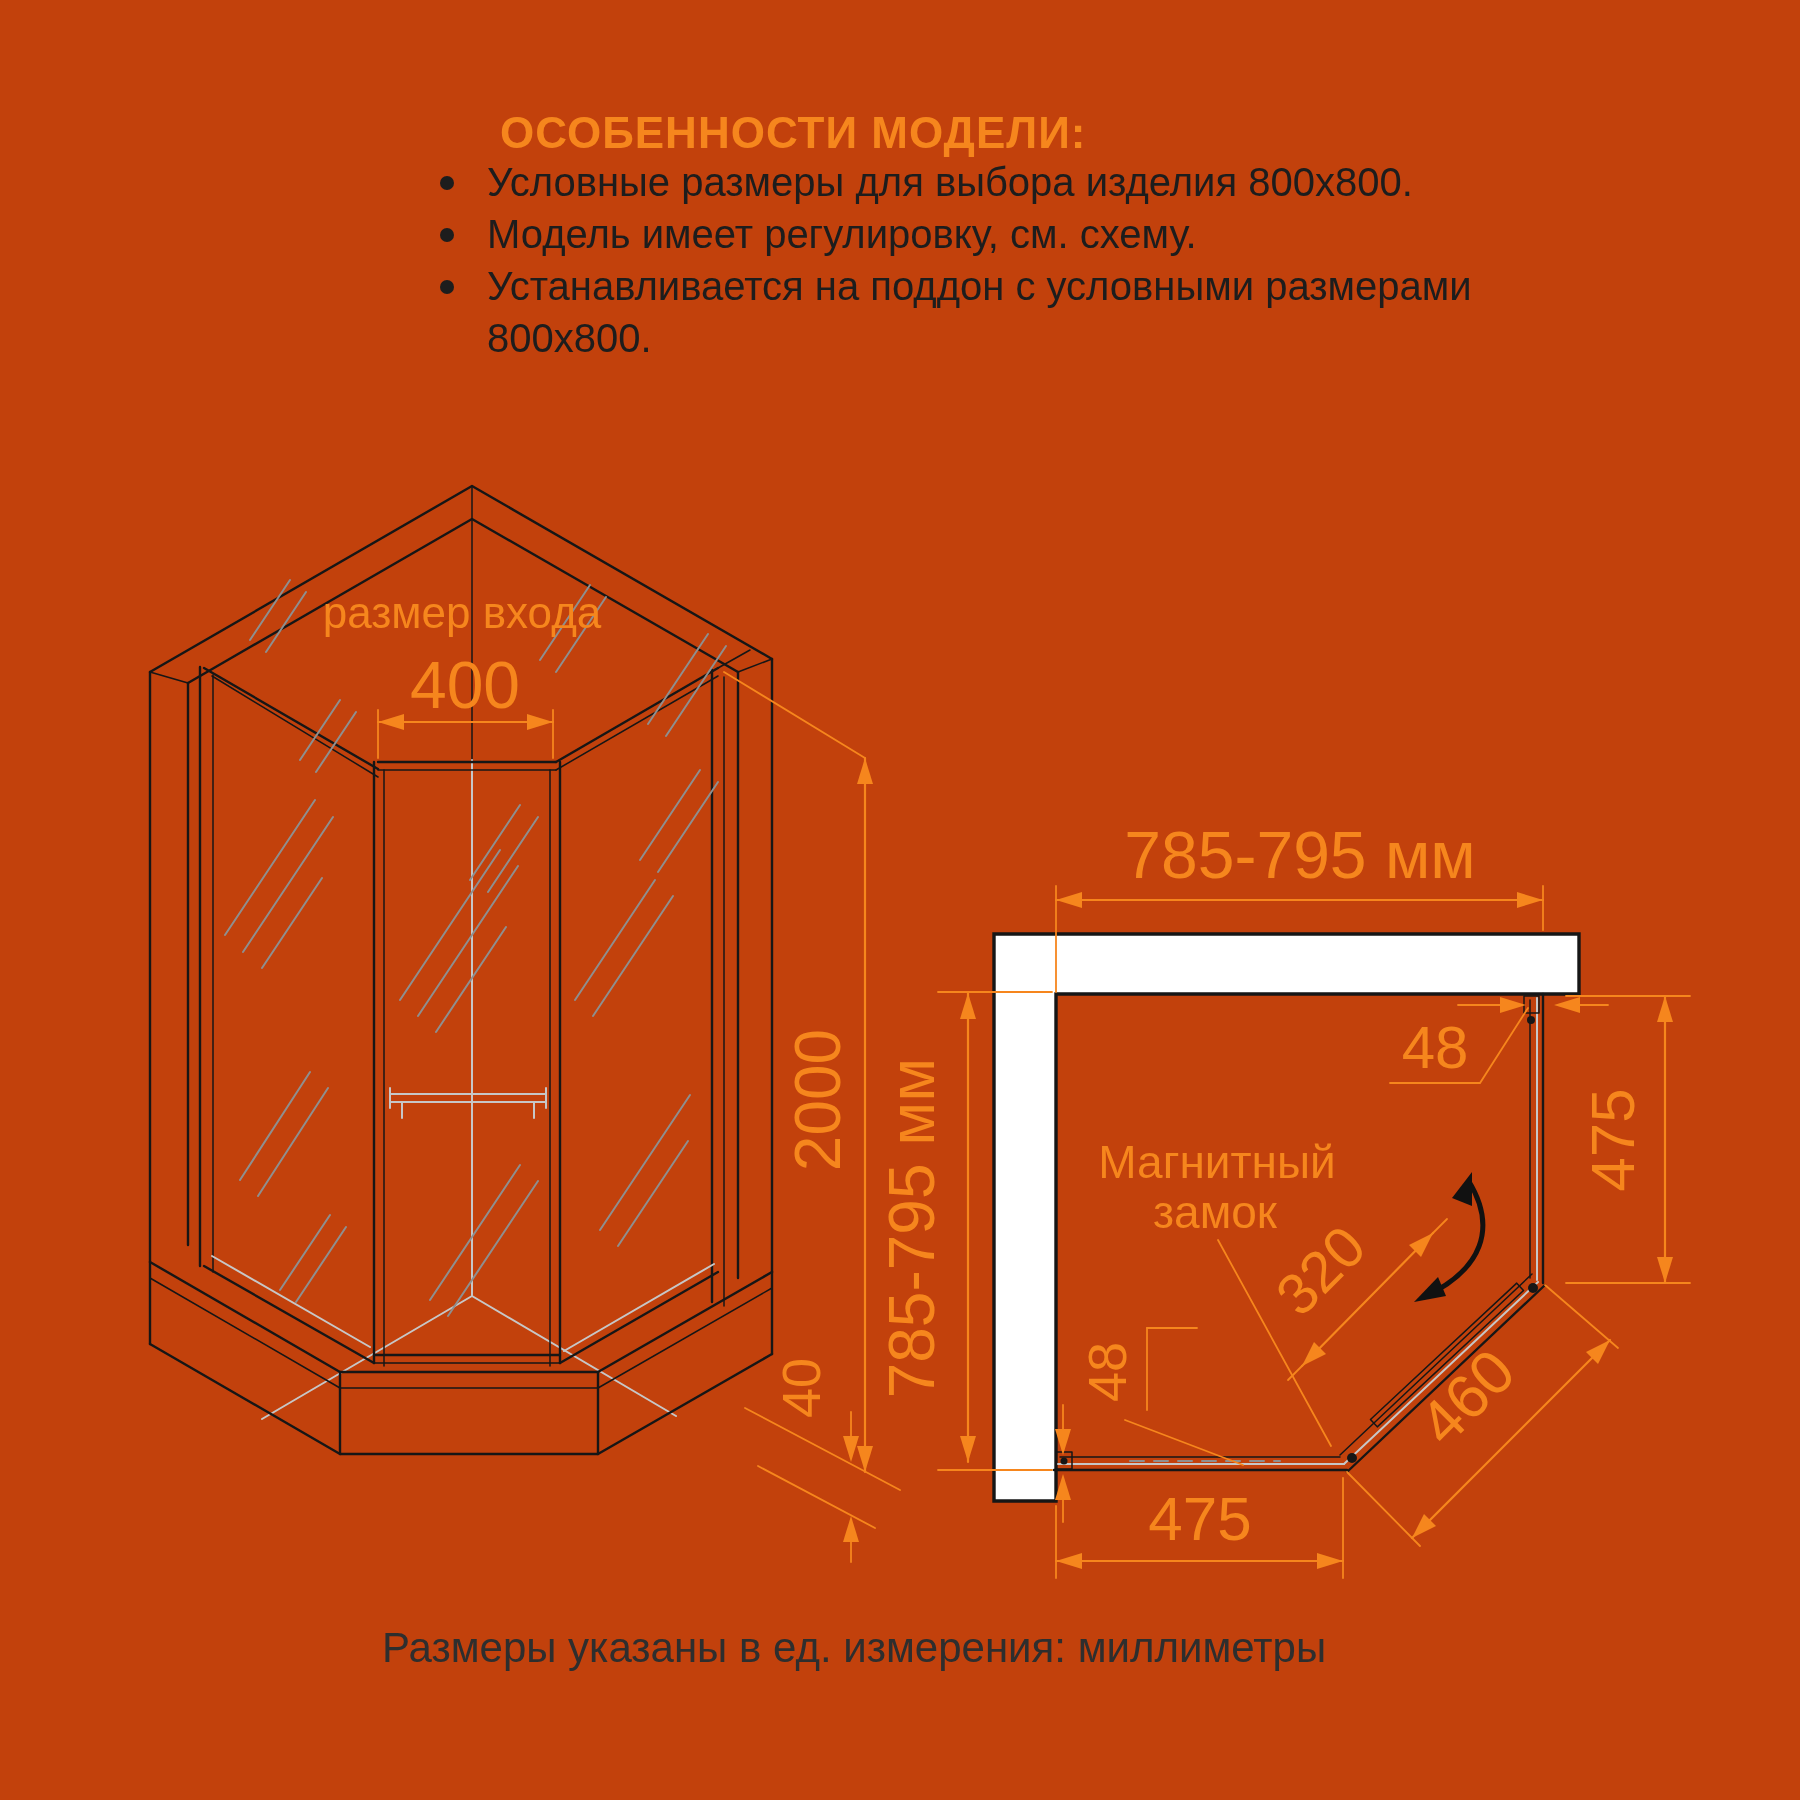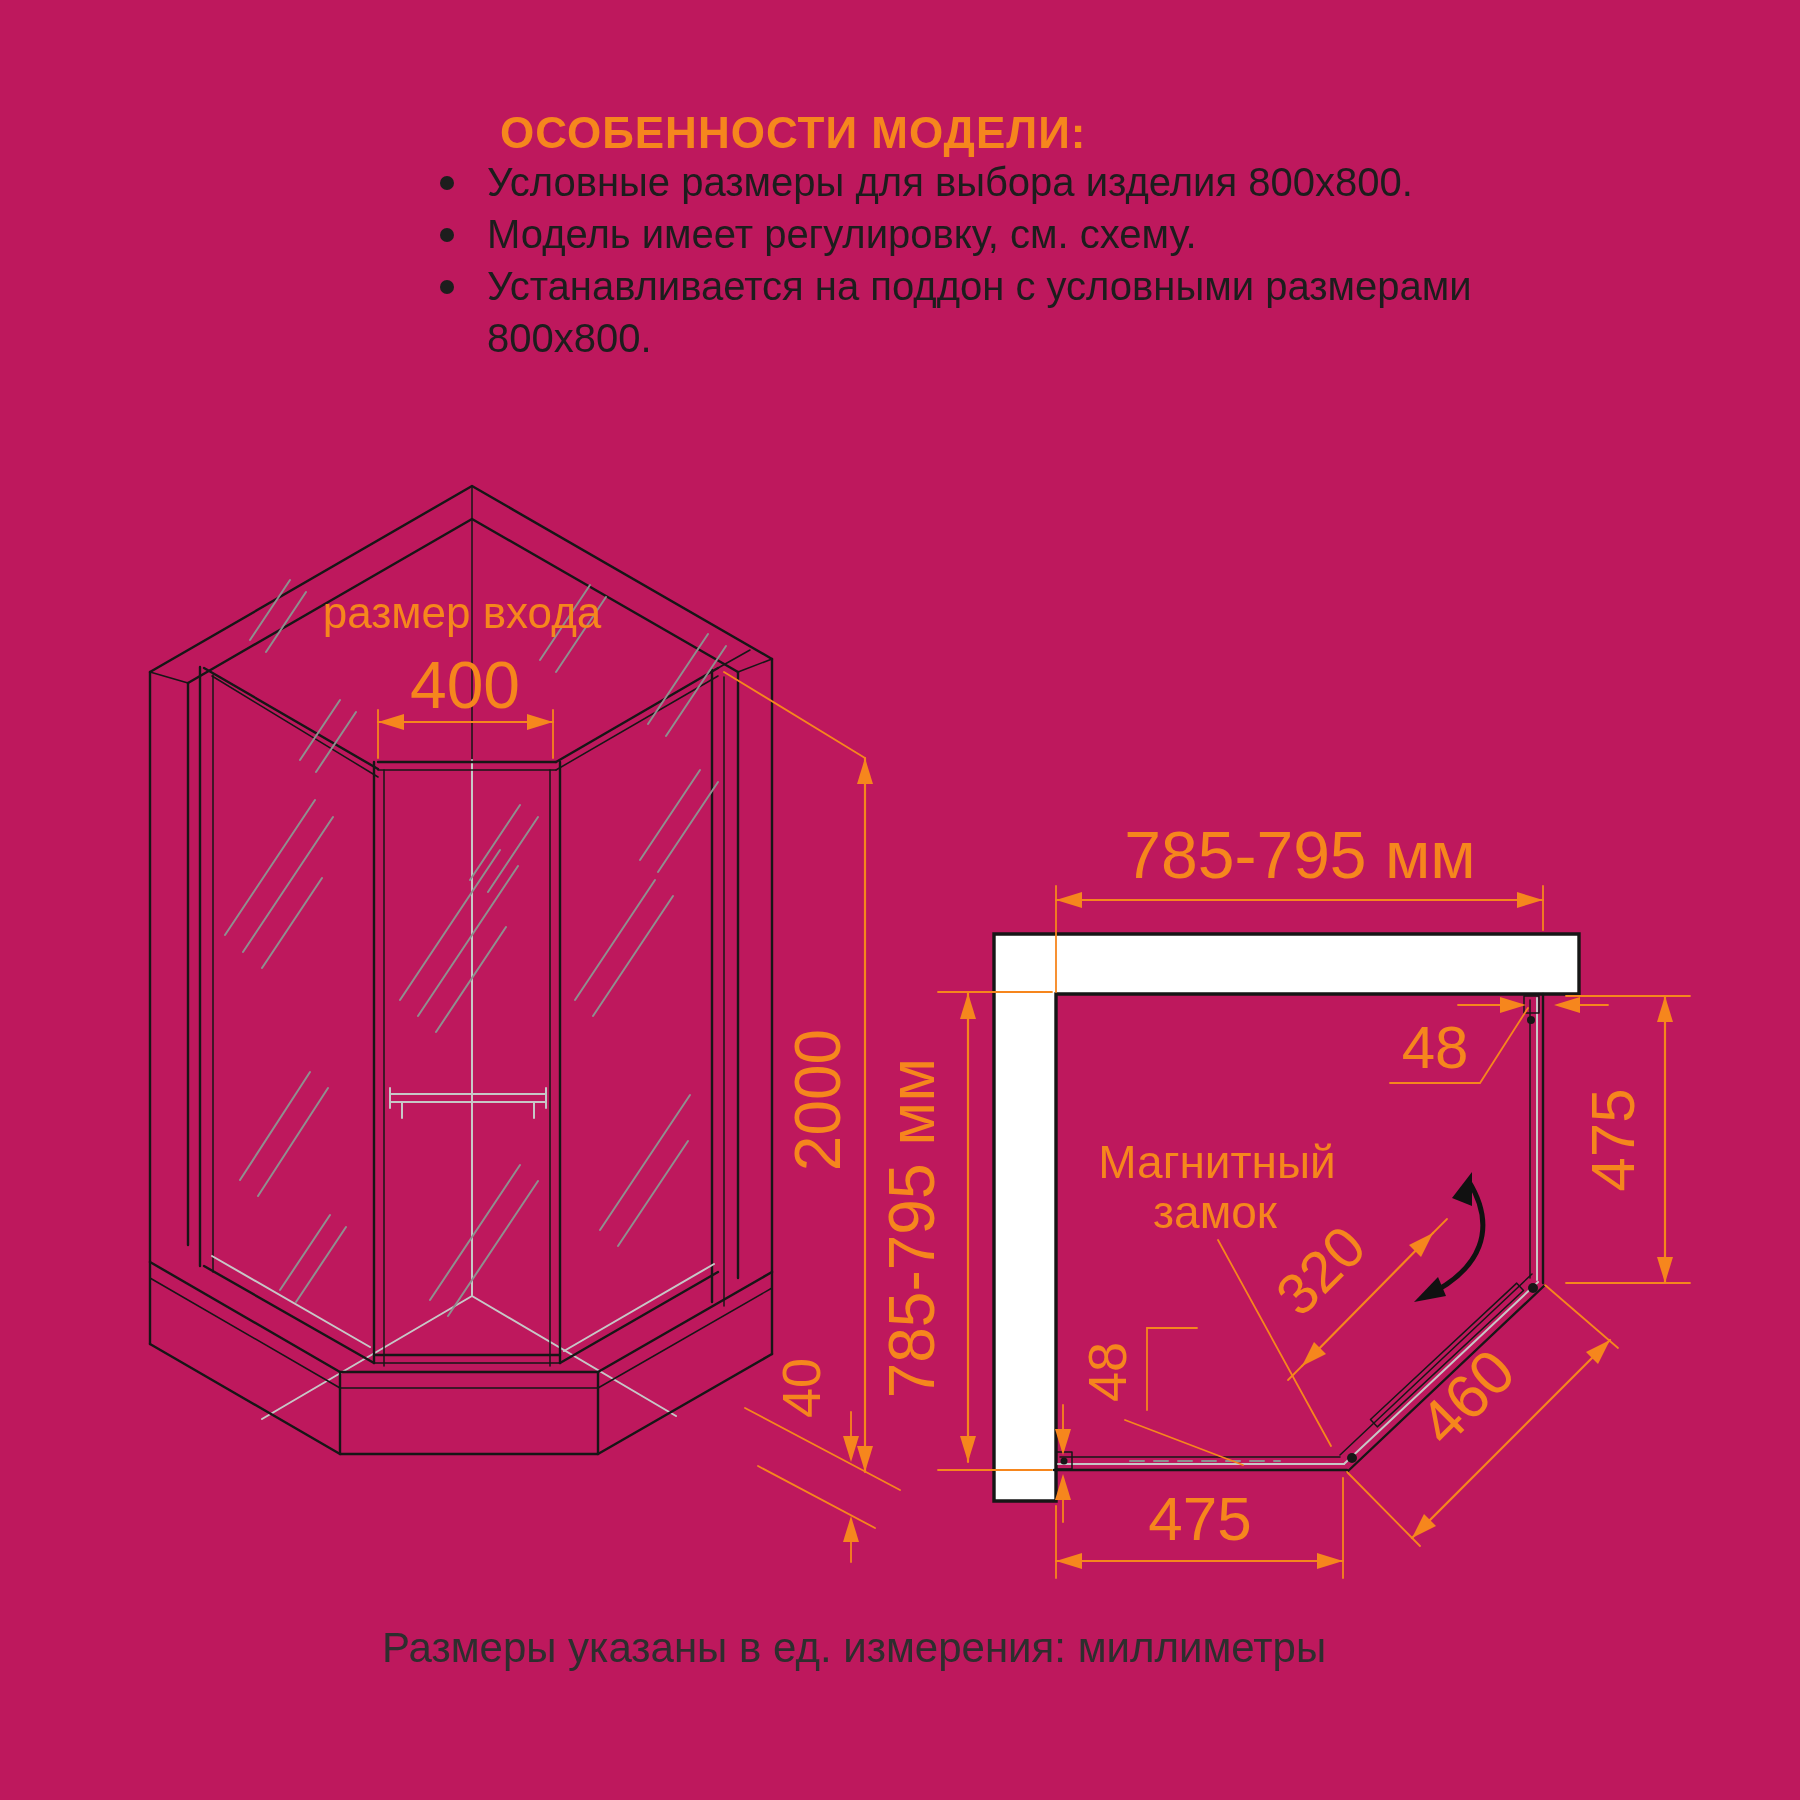--- a/index.html
+++ b/index.html
@@ -1,16 +1,16 @@
 <!DOCTYPE html>
 <html><head>
 <meta charset="utf-8">
 <style>
   html,body{margin:0;padding:0;background:#ffffff;}
-  .stage{width:1800px;height:1800px;position:relative;background:#be185d;font-family:"Liberation Sans",sans-serif;}
+  .stage{width:1800px;height:1800px;position:relative;background:#c2410c;font-family:"Liberation Sans",sans-serif;}
   svg{display:block;}
   text{font-family:"Liberation Sans","DejaVu Sans",sans-serif;}
   .t-title{fill:#F6861D;font-size:44px;font-weight:bold;letter-spacing:1px;}
   .t-bullet{fill:#1d1d1d;font-size:40px;}
   .t-dim{fill:#F6861D;}
   .t-caption{fill:#2e2e2e;font-size:42px;}
   .ln{stroke:#161616;stroke-width:2.4;fill:none;stroke-linejoin:round;stroke-linecap:round;}
   .ln-thin{stroke:#161616;stroke-width:1.5;fill:none;stroke-linejoin:round;stroke-linecap:round;}
   .ln-wall{stroke:#161616;stroke-width:3.4;fill:#ffffff;stroke-linejoin:miter;}
   .gl{stroke:#8f8f8f;stroke-width:2;fill:none;stroke-linecap:round;}

